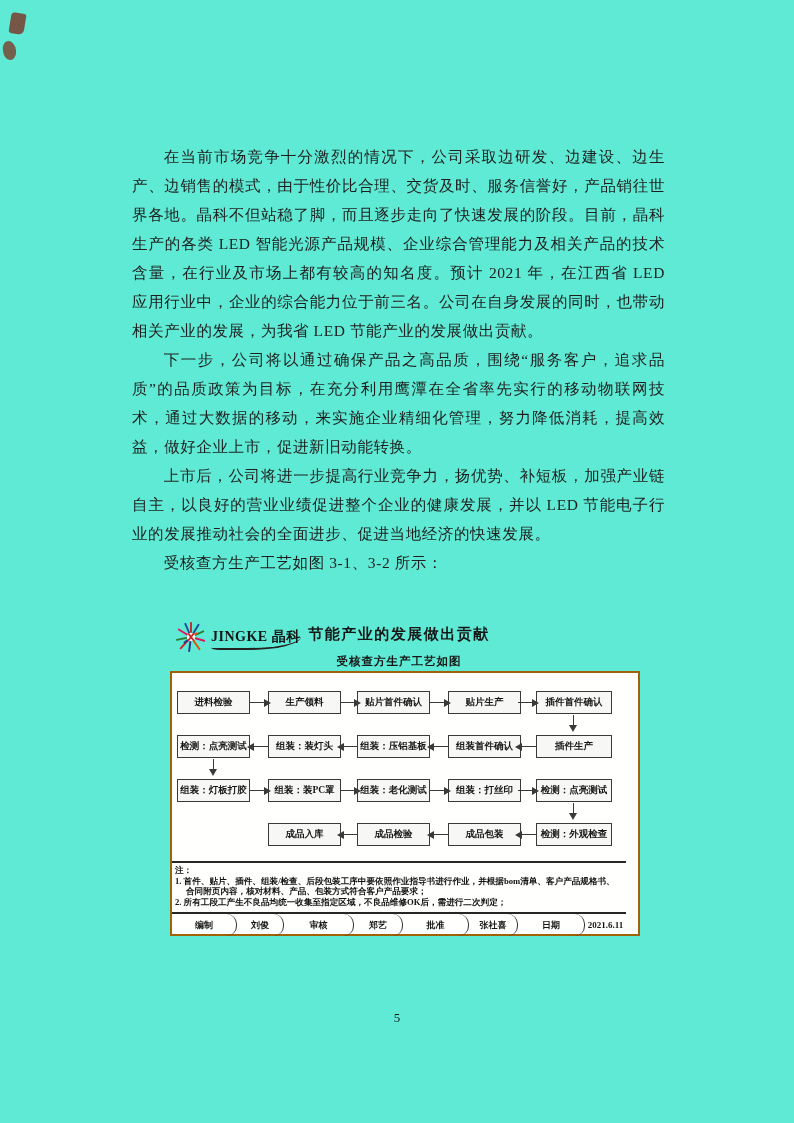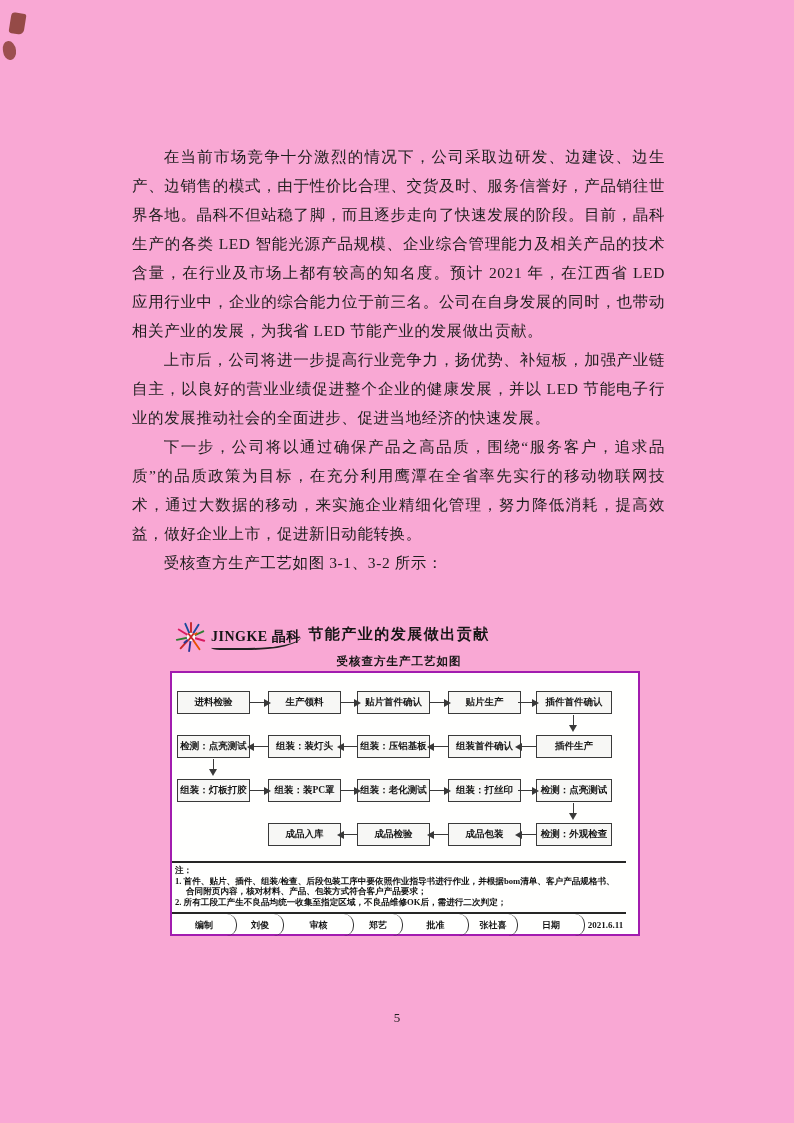--- a/index.html
+++ b/index.html
@@ -1,18 +1,18 @@
 <!DOCTYPE html>
 <html><head>
 <meta charset="utf-8">
 <style>
   html,body{margin:0;padding:0;background:#e8e8e8;}
   .page{
     position:relative; width:794px; height:1123px; margin:0 auto;
-    background:#f9a8d4; color:#1e1e1e; overflow:hidden;
+    background:#5eead4; color:#1e1e1e; overflow:hidden;
     font-family:"Liberation Serif","DejaVu Serif",serif;
   }
   
   .artifact{position:absolute; background:#7c3223;}
   .artifact-1{left:10px; top:13px; width:15px; height:21px; opacity:.8; border-radius:4px 2px 5px 3px; transform:rotate(9deg);}
   .artifact-2{left:3px; top:41px; width:13px; height:19px; opacity:.75; border-radius:45% 55% 50% 50%; transform:rotate(-7deg);}
   
   .doc-body{
     position:absolute; left:132px; top:142px; width:533px;
     font-size:15.5px; line-height:29px; text-align:justify; letter-spacing:.6px;
@@ -25,21 +25,21 @@
   }
   
   .fc{
     position:absolute; left:170px; top:612px; width:458px; height:324px;
     font-family:Liberation Serif, serif; color:#161616;
   }
   .fc-logo{position:absolute; left:4px; top:8px; display:flex; align-items:center; gap:3px;}
   .fc-logo-text{font-weight:bold; font-size:14px; letter-spacing:.5px; border-bottom:2px solid #222; border-radius:0 0 60% 10%; padding-bottom:2px;}
   .fc-company{position:absolute; left:0; top:13px; width:100%; text-align:center; font-weight:bold; font-size:15px; letter-spacing:1.5px;}
   .fc-subtitle{position:absolute; left:0; top:42px; width:100%; text-align:center; font-weight:bold; font-size:11.5px; letter-spacing:1px;}
-  .fc-canvas{position:absolute; left:0; top:59px; width:470px; height:265px; border:2px solid #a21caf; background:#fffffe; box-sizing:border-box;}
+  .fc-canvas{position:absolute; left:0; top:59px; width:470px; height:265px; border:2px solid #a16207; background:#fffffe; box-sizing:border-box;}
   .fbox{
     position:absolute; width:73px; height:23px; box-sizing:border-box;
     border:1.5px solid #3a3a3a; background:#f7f7f5;
     display:flex; align-items:center; justify-content:center;
     font-size:9.5px; font-weight:bold; white-space:nowrap;
   }
   .c1{left:5px}.c2{left:96px}.c3{left:185px}.c4{left:276px}.c5{left:364px;width:76px}
   .r1{top:18px}.r2{top:62px}.r3{top:106px}.r4{top:150px}
   
   .ha{position:absolute; width:18px; height:0; border-top:1.4px solid #3a3a3a;}
@@ -77,22 +77,22 @@
 </head>
 <body>
 
 <div class="page">
 
   <div class="artifact artifact-1"></div>
   <div class="artifact artifact-2"></div>
 
   <div class="doc-body">
     <p>在当前市场竞争十分激烈的情况下，公司采取边研发、边建设、边生产、边销售的模式，由于性价比合理、交货及时、服务信誉好，产品销往世界各地。晶科不但站稳了脚，而且逐步走向了快速发展的阶段。目前，晶科生产的各类 LED 智能光源产品规模、企业综合管理能力及相关产品的技术含量，在行业及市场上都有较高的知名度。预计 2021 年，在江西省 LED 应用行业中，企业的综合能力位于前三名。公司在自身发展的同时，也带动相关产业的发展，为我省 LED 节能产业的发展做出贡献。</p>
+    <p>下一步，公司将以通过确保产品之高品质，围绕“服务客户，追求品质”的品质政策为目标，在充分利用鹰潭在全省率先实行的移动物联网技术，通过大数据的移动，来实施企业精细化管理，努力降低消耗，提高效益，做好企业上市，促进新旧动能转换。</p>
     <p>上市后，公司将进一步提高行业竞争力，扬优势、补短板，加强产业链自主，以良好的营业业绩促进整个企业的健康发展，并以 LED 节能电子行业的发展推动社会的全面进步、促进当地经济的快速发展。</p>
-    <p>下一步，公司将以通过确保产品之高品质，围绕“服务客户，追求品质”的品质政策为目标，在充分利用鹰潭在全省率先实行的移动物联网技术，通过大数据的移动，来实施企业精细化管理，努力降低消耗，提高效益，做好企业上市，促进新旧动能转换。</p>
     <p>受核查方生产工艺如图 3-1、3-2 所示：</p>
   </div>
 
 
   <div class="fc">
 
     <div class="fc-logo">
       <span>
         <svg width="34" height="34" viewBox="0 0 36 36">
           <g stroke-width="2" stroke-linecap="round">

